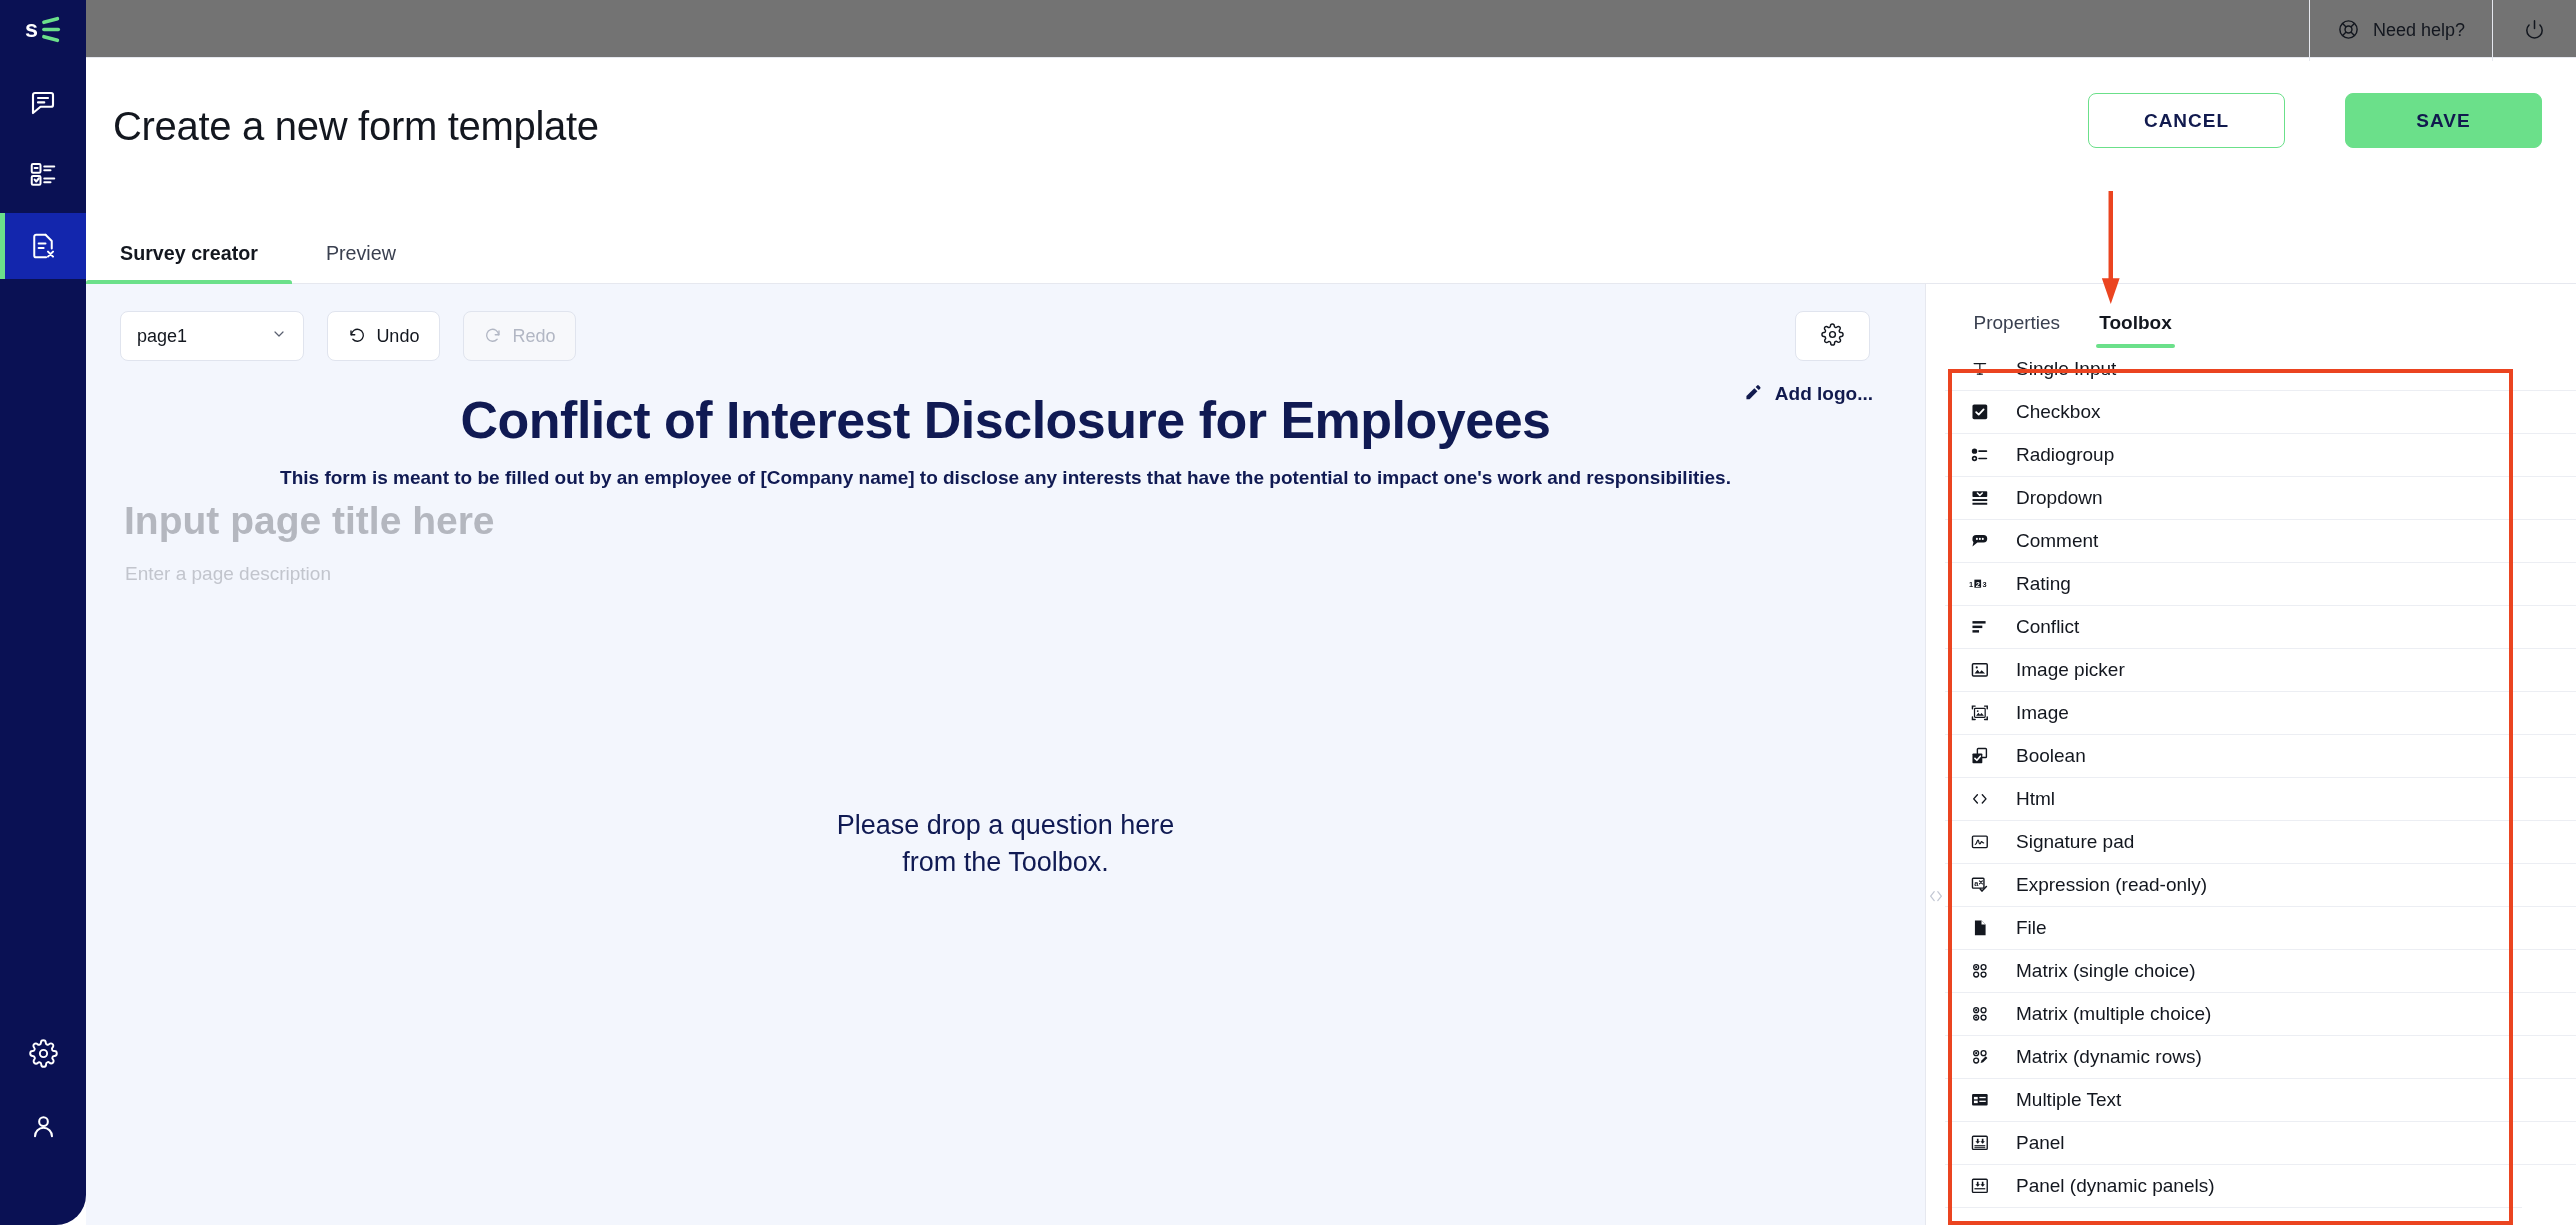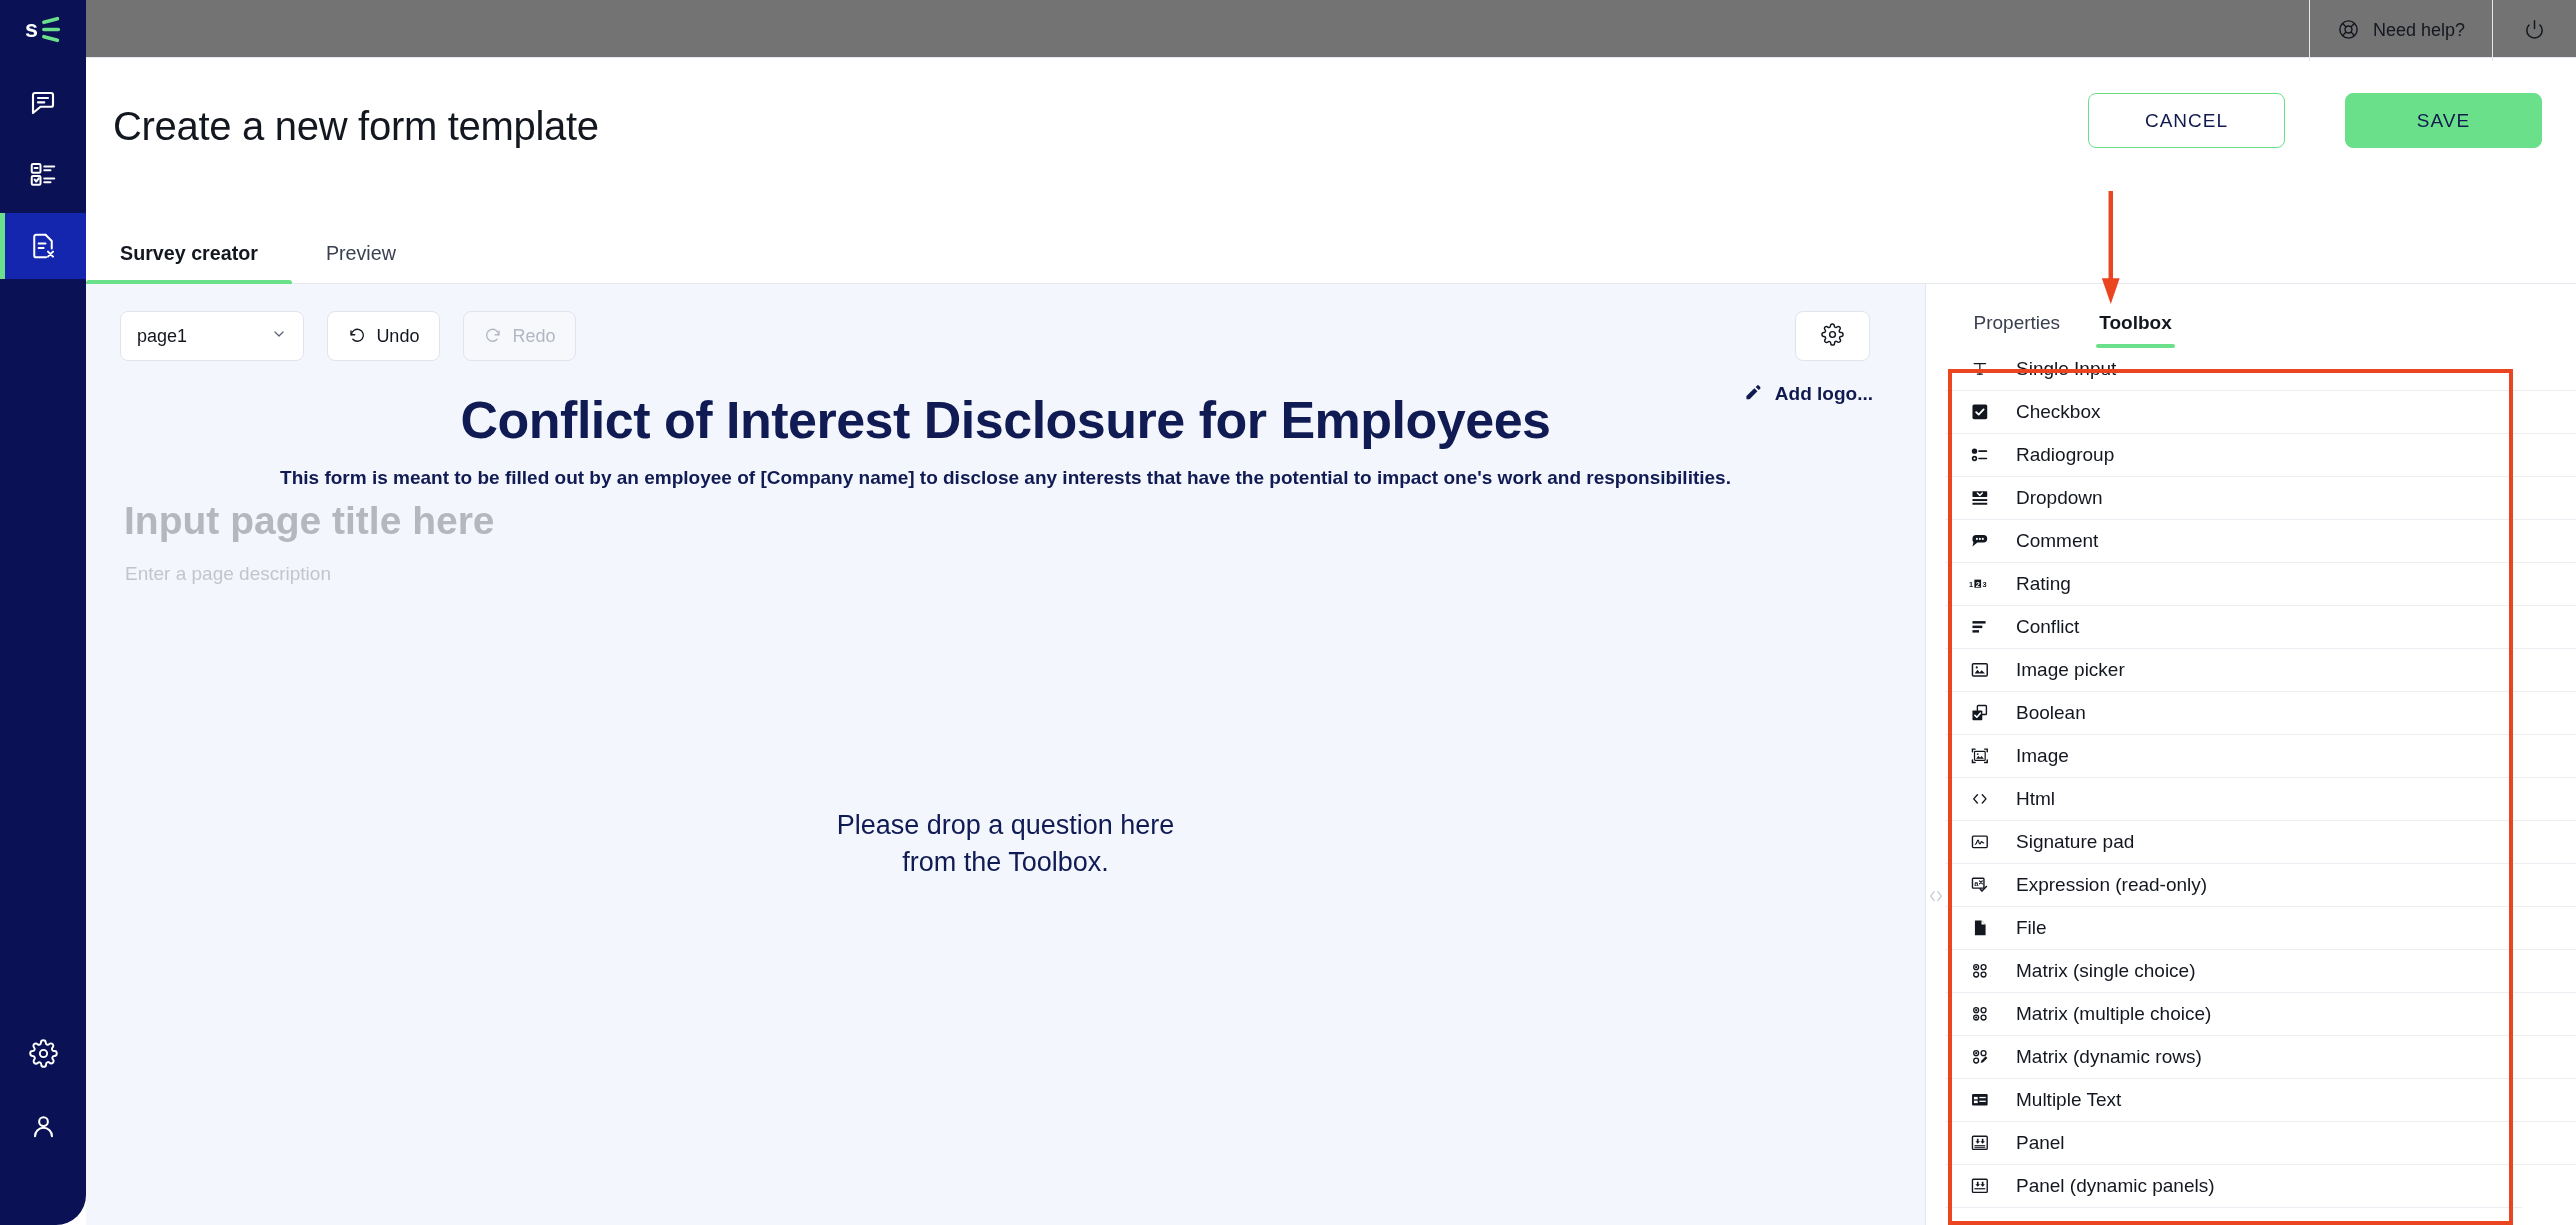--- a/index.html
+++ b/index.html
@@ -61,21 +61,21 @@
     background: #fff;
   }
   .page-title {
     position: absolute; left: 27px; top: 43px;
     font-size: 40px; font-weight: 400; color: #13171f;
     letter-spacing: -0.3px;
   }
   .btn {
     position: absolute; top: 32px;
     height: 55px; border-radius: 8px;
-    font-size: 19px; font-weight: 400; letter-spacing: 1px;
+    font-size: 19px; font-weight: 700; letter-spacing: 1px;
     display: flex; align-items: center; justify-content: center;
     cursor: pointer; user-select: none;
   }
   .btn-cancel {
     right: 291px; width: 197px;
     background: #fff; color: #111a4e;
     border: 1.8px solid #6be08a;
   }
   .btn-save {
     right: 34px; width: 197px;
@@ -502,44 +502,44 @@
               <path d="M5.6 16.4l3.6-4.4 2.6 3.1 2.3-2.7 4.3 4z" fill="#13171f"></path>
               <circle cx="8.2" cy="9" r="1.3" fill="#13171f"></circle>
             </svg>
         </span>
         <span>Image picker</span>
       </div>
 
       <div class="tool-item">
         <span class="tico">
           <svg width="19.7" height="19.7" viewBox="0 0 24 24">
-              <rect x="9" y="3" width="11" height="11" rx="1" fill="none" stroke="#13171f" stroke-width="1.7"></rect>
-              <rect x="3" y="9" width="12" height="12" rx="1" fill="#13171f"></rect>
-              <polyline points="6 15 8.4 17.4 12.6 12.4" fill="none" stroke="#fff" stroke-width="2" stroke-linecap="round" stroke-linejoin="round"></polyline>
-            </svg>
-        </span>
-        <span>Boolean</span>
-      </div>
-
-      <div class="tool-item">
-        <span class="tico">
-          <svg width="19.7" height="19.7" viewBox="0 0 24 24">
               <g fill="none" stroke="#13171f" stroke-width="1.8" stroke-linecap="round">
                 <path d="M3 7V3.8h3.2M21 7V3.8h-3.2M3 17v3.2h3.2M21 17v3.2h-3.2"></path>
               </g>
               <rect x="5.5" y="6.5" width="13" height="11" rx="1" fill="none" stroke="#13171f" stroke-width="1.5"></rect>
               <path d="M7.4 15.4l2.8-3.4 2 2.4 1.8-2.1 3 3.1z" fill="#13171f"></path>
               <circle cx="9.4" cy="9.8" r="1.1" fill="#13171f"></circle>
             </svg>
         </span>
         <span>Image</span>
       </div>
 
       <div class="tool-item">
         <span class="tico">
+          <svg width="19.7" height="19.7" viewBox="0 0 24 24">
+              <rect x="9" y="3" width="11" height="11" rx="1" fill="none" stroke="#13171f" stroke-width="1.7"></rect>
+              <rect x="3" y="9" width="12" height="12" rx="1" fill="#13171f"></rect>
+              <polyline points="6 15 8.4 17.4 12.6 12.4" fill="none" stroke="#fff" stroke-width="2" stroke-linecap="round" stroke-linejoin="round"></polyline>
+            </svg>
+        </span>
+        <span>Boolean</span>
+      </div>
+
+      <div class="tool-item">
+        <span class="tico">
           <svg width="19.7" height="19.7" viewBox="0 0 24 24" fill="none" stroke="#13171f" stroke-width="1.7" stroke-linecap="round" stroke-linejoin="round">
               <polyline points="9 7 4.5 12 9 17"></polyline>
               <polyline points="15 7 19.5 12 15 17"></polyline>
             </svg>
         </span>
         <span>Html</span>
       </div>
 
       <div class="tool-item">
         <span class="tico">

